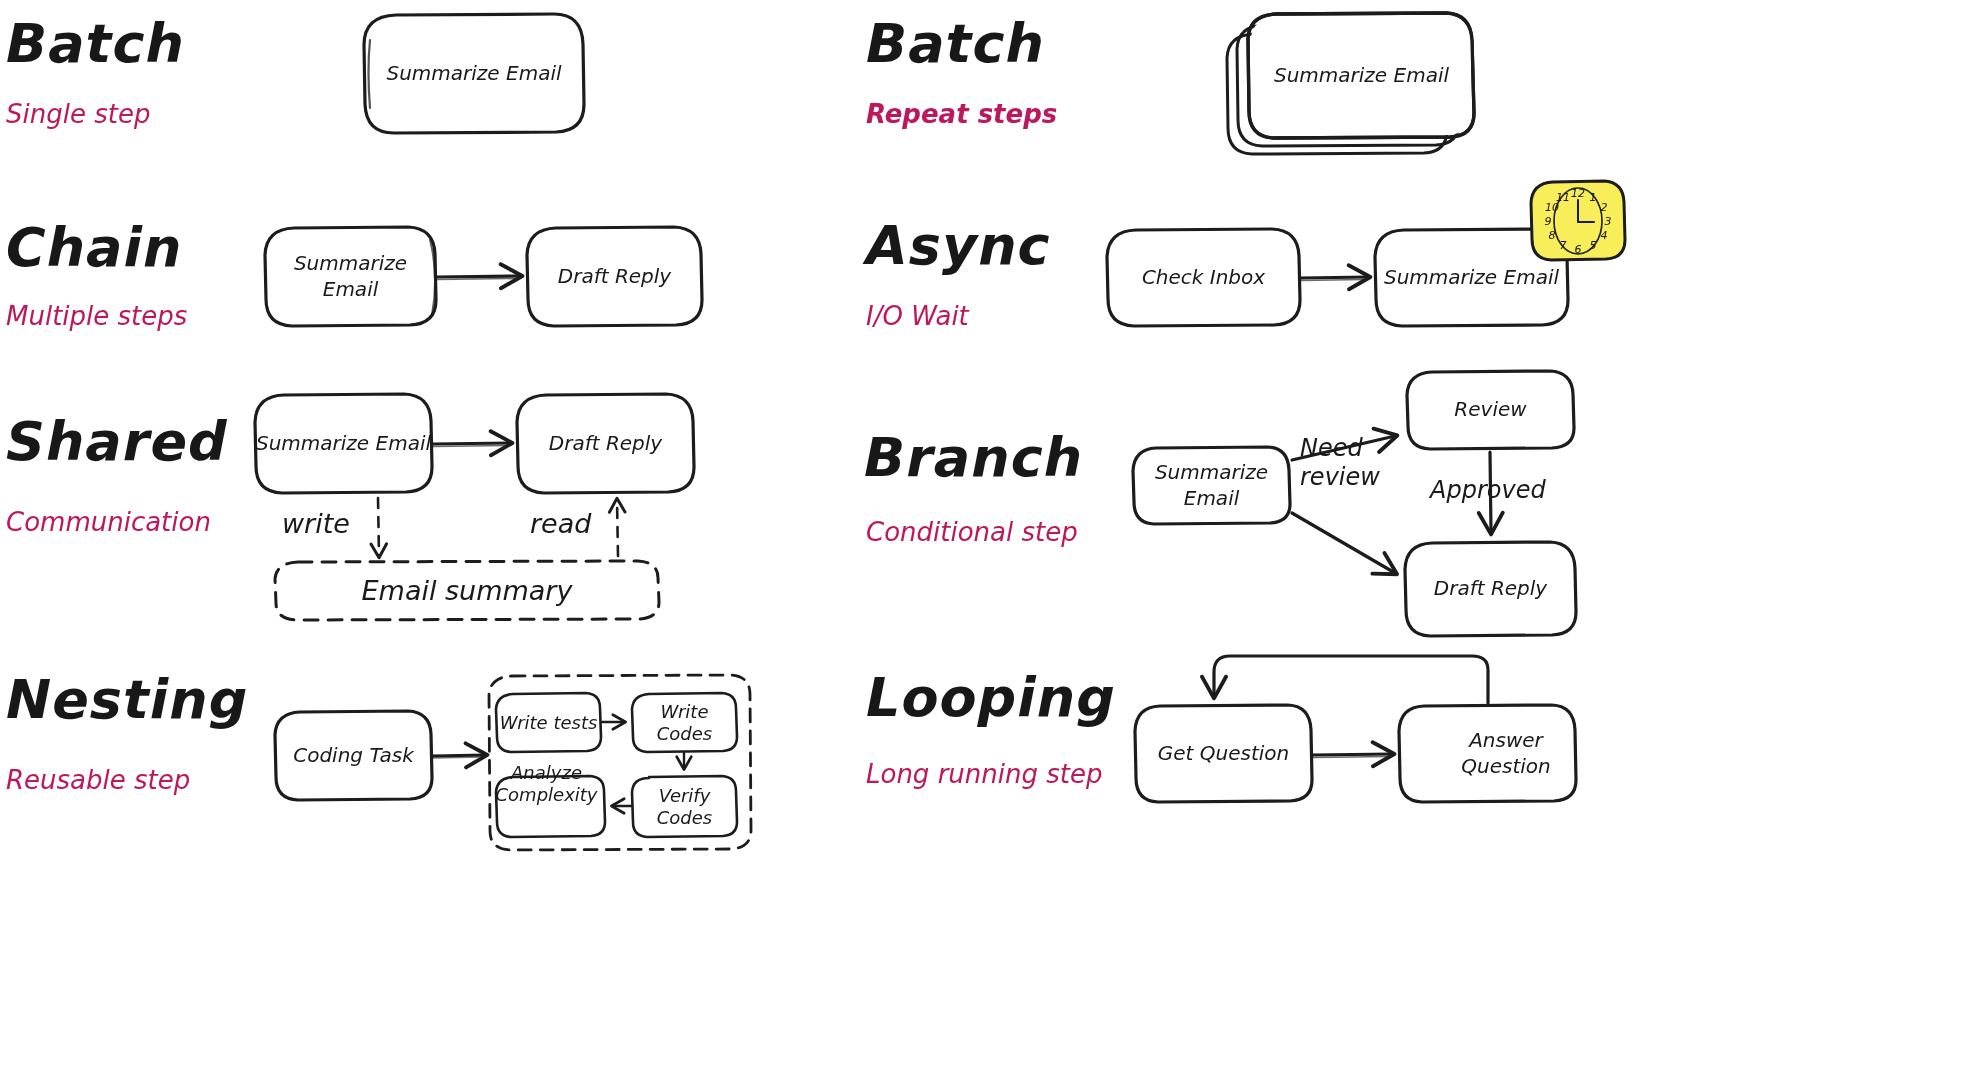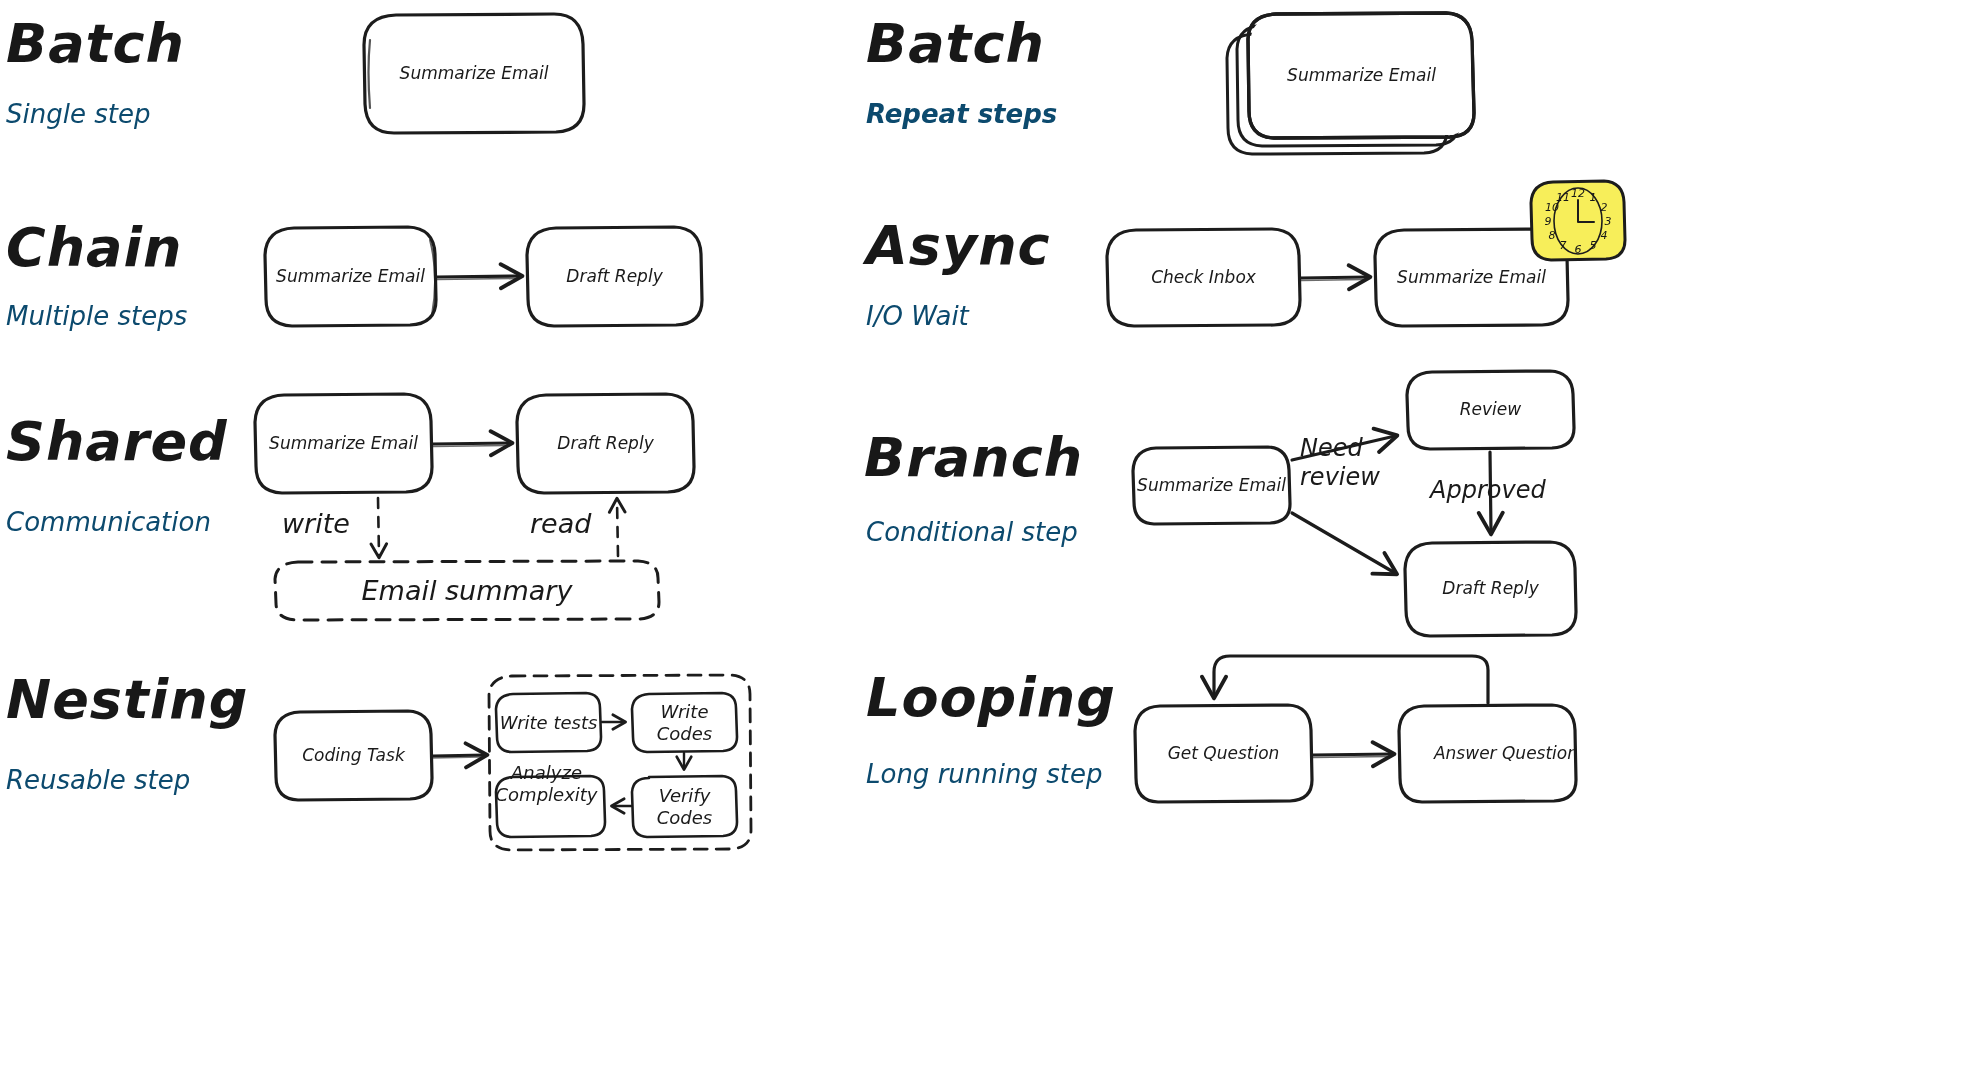--- a/index.html
+++ b/index.html
@@ -13,24 +13,24 @@
   }
   #stage{position:absolute;inset:0;}
   svg.layer{position:absolute;left:0;top:0;width:1980px;height:1089px;overflow:visible;}
 
   
   .txt{position:absolute;white-space:pre;line-height:1.12;}
   .pattern-title{
     font-size:54px;letter-spacing:1px;font-style:italic;font-weight:600;
     color:#181818;
   }
-  .pattern-sub{font-size:26px;color:#0c4a6e;font-style:italic;}
+  .pattern-sub{font-size:26px;color:#be185d;font-style:italic;}
   .node-label{
     position:absolute;display:flex;align-items:center;justify-content:center;
-    text-align:center;font-size:17px;line-height:1.28;color:#1a1a1a;
+    text-align:center;font-size:20px;line-height:1.28;color:#1a1a1a;
     font-style:italic;pointer-events:none;
   }
   .node-label.small{font-size:18px;line-height:1.2;}
   .edge-label{position:absolute;font-size:27px;font-style:italic;color:#1a1a1a;white-space:pre;}
   .edge-label.tiny{font-size:24px;}
   .store-label{
     position:absolute;display:flex;align-items:center;justify-content:center;
     font-size:27px;font-style:italic;color:#1a1a1a;
   }
   .clock-num{position:absolute;font-size:11px;font-style:italic;color:#161616;

